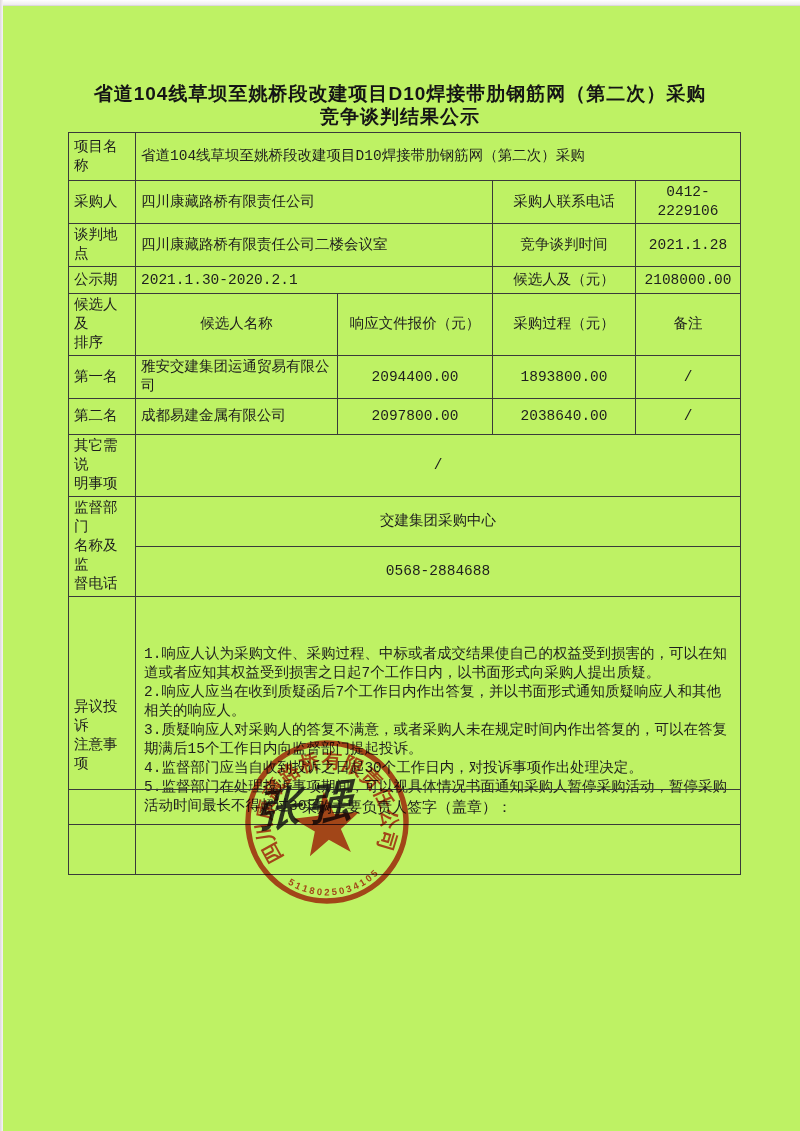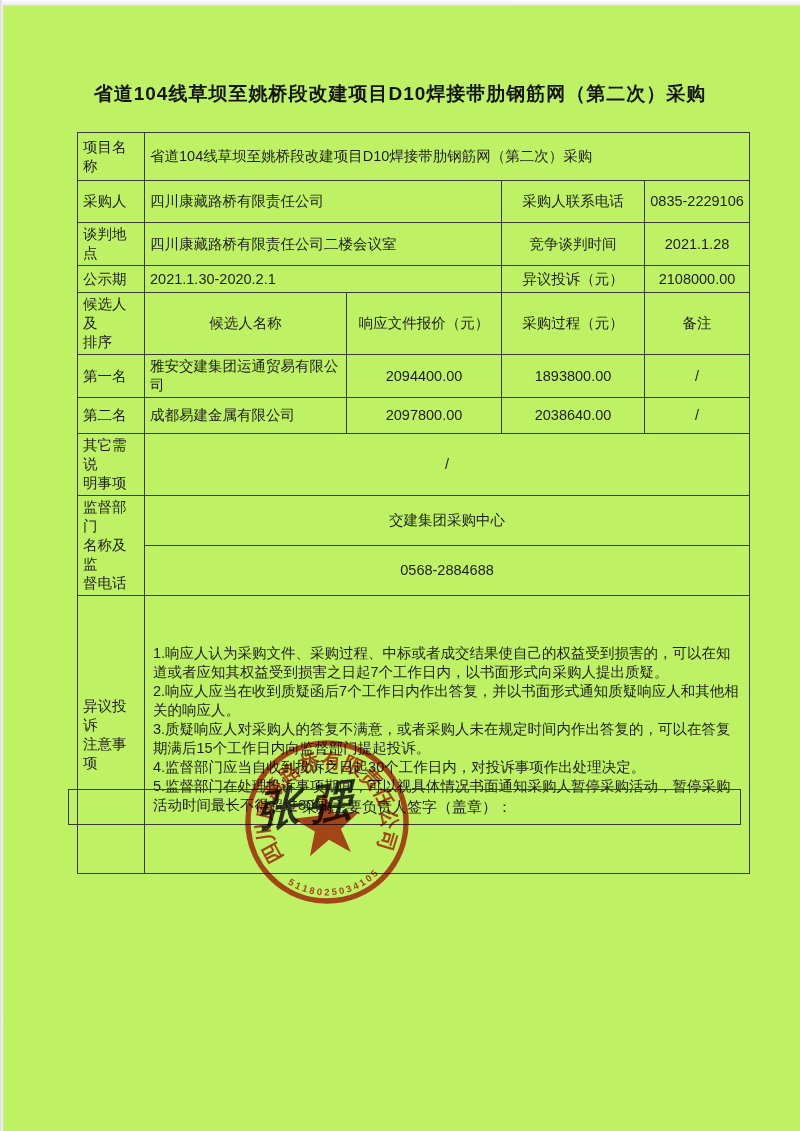--- a/index.html
+++ b/index.html
@@ -1,71 +1,72 @@
 <!DOCTYPE html>
 <html><head>
 <meta charset="utf-8">
 <style>
   html,body{margin:0;padding:0;}
   body{width:800px;height:1131px;background:#e9e6e9;font-family:"Liberation Sans",sans-serif;}
   .sheet{position:absolute;top:0;left:0;width:800px;height:1131px;background:#bef264;overflow:hidden;color:#1d1d1d;}
   .scan-top{position:absolute;top:0;left:0;width:800px;height:5px;background:linear-gradient(180deg,#fefefe 0%,#eeebee 100%);border-bottom:1px solid #ddd8dc;}
   .scan-left{position:absolute;top:0;left:0;width:3px;height:1131px;background:linear-gradient(90deg,#ded8dc,#f7f4f7);}
   .title{position:absolute;top:82px;left:0;width:800px;text-align:center;font-weight:bold;font-size:19px;line-height:23px;letter-spacing:1px;color:#151515;}
-  table.main{position:absolute;left:77px;top:132px;width:672px;border-collapse:collapse;table-layout:fixed;}
+  table.main{position:absolute;left:68px;top:132px;width:672px;border-collapse:collapse;table-layout:fixed;font-family:Liberation Mono, monospace;}
   table.main td{border:1.5px solid #3a3a3a;font-size:14.5px;padding:2px 5px;vertical-align:middle;color:#1e1e1e;line-height:19px;overflow:hidden;}
   .lbl{white-space:pre-line;}
   .c{text-align:center;margin-top:48px;}
   .cc{text-align:left;white-space:pre-line;}
   .notes{vertical-align:top !important;padding:48px 8px 6px 8px !important;line-height:22px;}
   .notes div{margin:0;}
   .sigrow{position:absolute;left:68px;top:789px;width:666px;height:34px;border:1.5px solid #3a3a3a;display:flex;align-items:center;padding-left:5px;font-size:15px;color:#1e1e1e;background:transparent;justify-content:center;}
   .handwriting{position:absolute;left:256px;top:776px;font-size:44px;font-weight:bold;font-style:italic;letter-spacing:8px;color:#141414;opacity:.85;transform:rotate(-7deg) skewX(-8deg);font-family:"DejaVu Serif",serif;}
   .stampwrap{position:absolute;left:242px;top:737px;width:170px;height:170px;transform:rotate(-6deg);mix-blend-mode:multiply;opacity:.93;}
 </style>
 </head>
 <body>
 
 <div class="sheet">
   <div class="scan-top"></div>
   <div class="scan-left"></div>
 
   <div class="title">
     <div>省道104线草坝至姚桥段改建项目D10焊接带肋钢筋网（第二次）采购</div>
+    <div>竞争谈判结果公示</div>
   </div>
 
   <table class="main">
     <colgroup>
         <col style="width:67px">
         <col style="width:202px">
         <col style="width:155px">
         <col style="width:143px">
         <col style="width:105px">
       </colgroup>
     <tbody>
         <tr style="height:48px">
       <td class="lbl">项目名称</td>
       <td colspan="4">省道104线草坝至姚桥段改建项目D10焊接带肋钢筋网（第二次）采购</td>
     </tr>
     <tr style="height:42px">
       <td class="lbl">采购人</td>
       <td colspan="2">四川康藏路桥有限责任公司</td>
       <td class="c">采购人联系电话</td>
-      <td class="c">0835-2229106</td>
+      <td class="c">0412-2229106</td>
     </tr>
     <tr style="height:36px">
       <td class="lbl">谈判地点</td>
       <td colspan="2">四川康藏路桥有限责任公司二楼会议室</td>
       <td class="c">竞争谈判时间</td>
       <td class="c">2021.1.28</td>
     </tr>
     <tr style="height:27px">
       <td class="lbl">公示期</td>
       <td colspan="2">2021.1.30-2020.2.1</td>
-      <td class="c">异议投诉（元）</td>
+      <td class="c">候选人及（元）</td>
       <td class="c">2108000.00</td>
     </tr>
     <tr style="height:37px">
       <td class="lbl">候选人及
 排序</td>
       <td class="c">候选人名称</td>
       <td class="c">响应文件报价（元）</td>
       <td class="c">采购过程（元）</td>
       <td class="c">备注</td>
     </tr>

